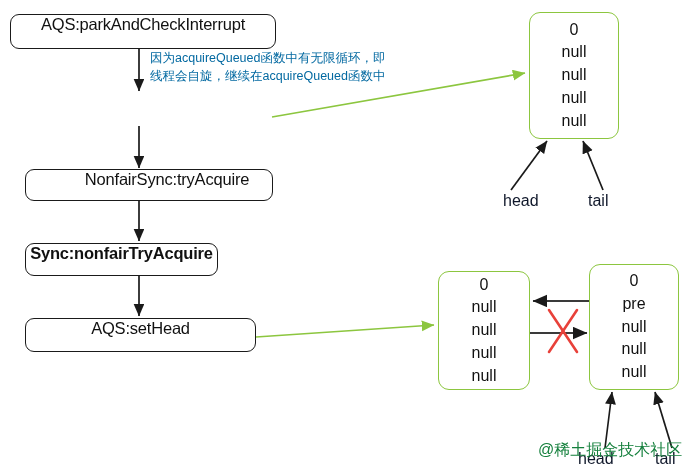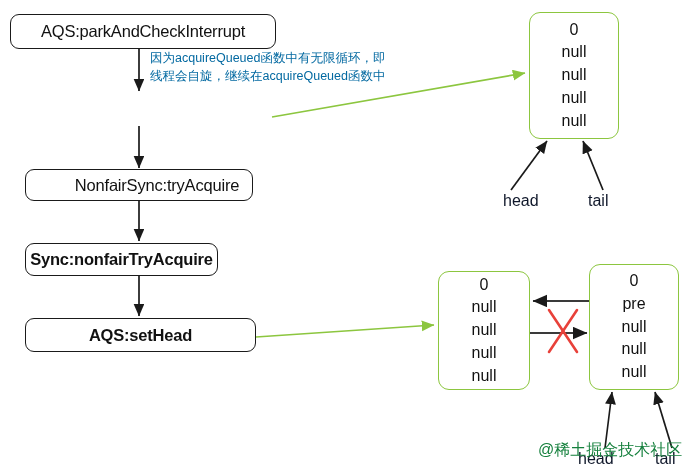--- a/index.html
+++ b/index.html
@@ -25,21 +25,21 @@
   }
 
   
   .flow-box {
     position: absolute;
     box-sizing: border-box;
     border: 1.6px solid #1a1a1a;
     border-radius: 9px;
     background: #ffffff;
     display: flex;
-    align-items: center;
+    align-items: flex-start;
     justify-content: center;
     color: #111111;
     font-size: 16.5px;
     letter-spacing: -0.2px;
     white-space: nowrap;
   }
 
   
   .node-box {
     position: absolute;
@@ -125,29 +125,29 @@
       <line x1="549" y1="310" x2="577" y2="352"></line>
       <line x1="577" y1="310" x2="549" y2="352"></line>
     </g>
   </svg>
 
   <div class="flow-box" style="left:10px;  top:14px;  width:266px; height:35px;">
     <span>AQS:parkAndCheckInterrupt</span>
   </div>
 
 
-  <div class="flow-box" style="left:25px; top:169px; width:228px; height:32px;padding-left:36px;">
+  <div class="flow-box" style="left:25px; top:169px; width:248px; height:32px;padding-left:36px;">
     <span>NonfairSync:tryAcquire</span>
   </div>
 
   <div class="flow-box" style="left:25px; top:243px; width:193px; height:33px;font-weight:bold;">
     <span>Sync:nonfairTryAcquire</span>
   </div>
 
-  <div class="flow-box" style="left:25px; top:318px; width:231px; height:34px;font-weight:bold;">
+  <div class="flow-box" style="left:25px; top:318px; width:231px; height:34px;">
     <span>AQS:setHead</span>
   </div>
 
   <div class="anno" style="left:150px; top:49px;">
     <div>因为acquireQueued函数中有无限循环，即</div>
     <div>线程会自旋，继续在acquireQueued函数中</div>
   </div>
 
   <div class="node-box" style="left:529px; top:12px; width:90px; height:127px;">
     <span class="field">0</span>

